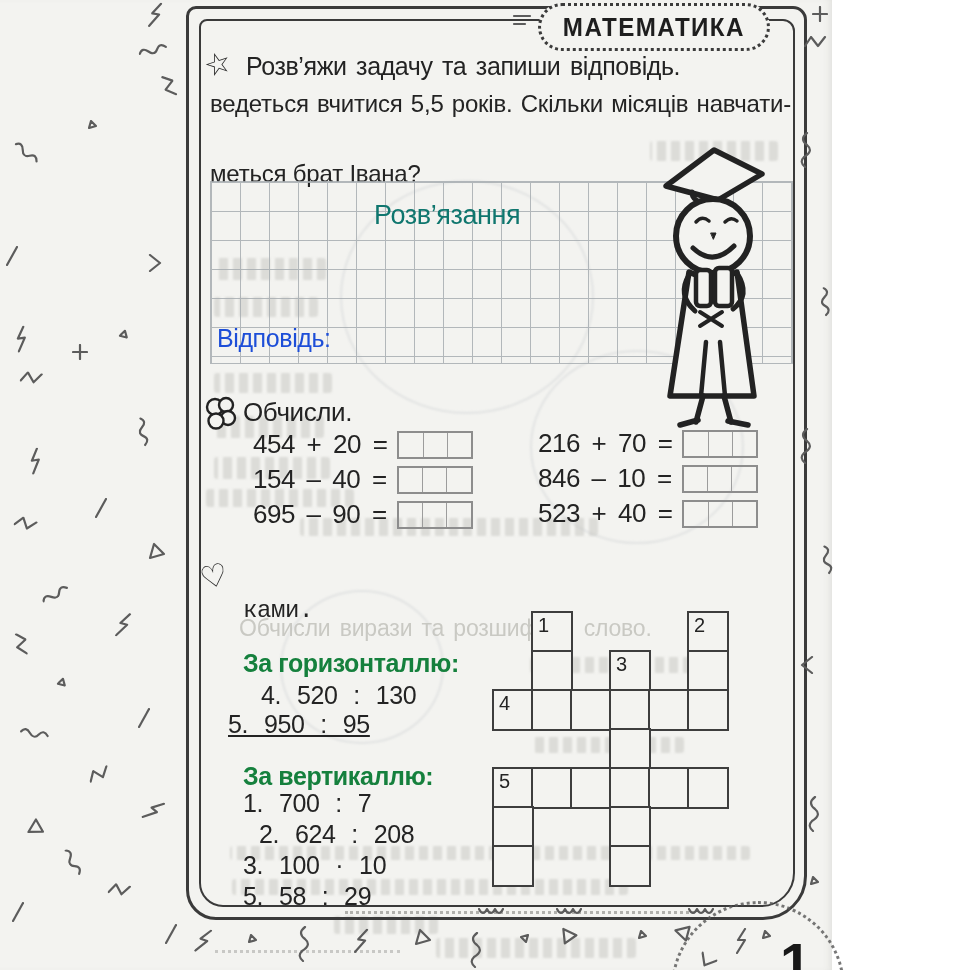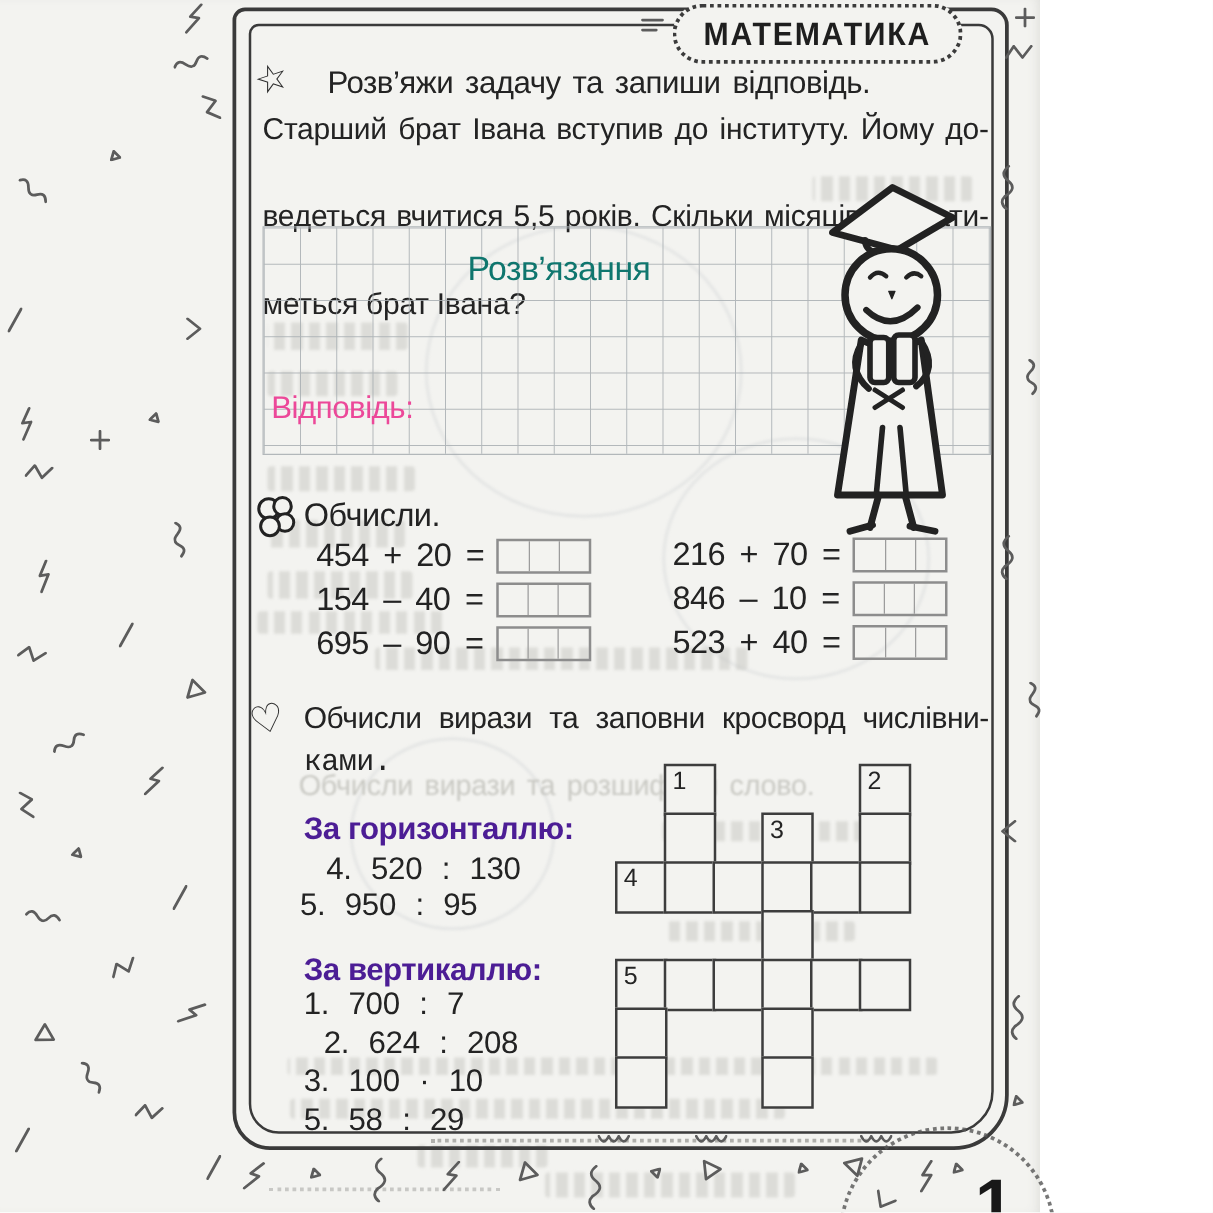--- a/index.html
+++ b/index.html
@@ -27,33 +27,33 @@
         letter-spacing:-.2px;color:#232323;}
   .jline{text-align:justify;}
   .jline::after{content:"";display:inline-block;width:100%;}
   
   .gridpaper{position:absolute;left:210px;top:181px;width:581px;height:181px;
         border:1px solid #a7adb1;
         background-image:linear-gradient(#a7adb1 1px,transparent 1px),
                          linear-gradient(90deg,#a7adb1 1px,transparent 1px);
         background-size:29px 29px;opacity:.85;}
   .sol-label{position:absolute;left:374px;top:200px;font-size:27px;letter-spacing:-.4px;color:#0f766e;}
-  .ans-label{position:absolute;left:217px;top:312px;font-size:25px;letter-spacing:-.4px;color:#ec4899;}
+  .ans-label{position:absolute;left:217px;top:324px;font-size:25px;letter-spacing:-.4px;color:#1d4ed8;}
   
   .eqcol{position:absolute;}
   .eqrow{height:35px;display:flex;align-items:center;}
   .eqtext{font-size:26px;letter-spacing:-.5px;word-spacing:5px;color:#232323;white-space:pre;}
   .abox{display:flex;width:76px;height:28px;border:2px solid #8d8d8d;box-sizing:border-box;margin-left:10px;}
   .abox i{flex:1;border-right:1.5px solid #9c9c9c;}
   .abox i:last-child{border-right:none;}
   
   .cword{position:absolute;left:492px;top:611px;width:240px;height:280px;}
   .cell{position:absolute;width:41.5px;height:41.5px;border:2.5px solid #3d3d3d;box-sizing:border-box;
         background:#f3f3f0;font-size:20px;color:#242424;padding:1px 0 0 5px;}
-  .clue-h{position:absolute;font-size:25px;font-weight:bold;letter-spacing:-.4px;color:#4c1d95;}
+  .clue-h{position:absolute;font-size:25px;font-weight:bold;letter-spacing:-.4px;color:#15803d;}
   .clue{position:absolute;font-size:25px;letter-spacing:-.3px;word-spacing:9px;color:#232323;white-space:pre;}
   
   .pagenum{position:absolute;left:780px;top:930px;font-size:56px;font-weight:bold;color:#181818;}
   .dotline{position:absolute;border-top:3px dotted #7a7a76;opacity:.55;}
   .dotcircle{position:absolute;left:671px;top:901px;width:168px;height:168px;border:3.5px dotted #565656;
         border-radius:50%;opacity:.8;}
   
   .gbar{position:absolute;border-radius:3px;opacity:.5;filter:blur(1.1px);transform:scaleX(-1);
         background:repeating-linear-gradient(90deg,#c6c6c1 0 9px,rgba(0,0,0,0) 9px 14px);}
   .gline{position:absolute;left:239px;top:615px;font-size:23px;color:#c2c2bc;opacity:.85;
@@ -96,23 +96,22 @@
   <div class="frame-inner"></div>
 
   <div class="badge">
     <span>МАТЕМАТИКА</span>
   </div>
   <svg class="dd badge-dashes" width="20" height="20" viewBox="0 0 20 20">
     <path d="M2,4 L18,4 M2,12 L13,12"></path>
     </svg>
 
   <div class="icon" style="left:204px;top:46px;font-size:30px;transform:rotate(-18deg);font-family:'DejaVu Sans',sans-serif;">☆</div>
-  <div class="t-title" style="left:262px;top:52px;text-align:right;">Розв’яжи задачу та запиши відповідь.</div>
+  <div class="t-title" style="left:246px;top:52px;text-align:right;">Розв’яжи задачу та запиши відповідь.</div>
   <div class="para" id="problem-text">
-      <div class="jline">Старший брат Івана вступив до інституту. Йому до-</div>
       <div class="jline">ведеться вчитися 5,5 років. Скільки місяців навчати-</div>
       <div>меться брат Івана?</div>
     </div>
 
   <div class="gridpaper"></div>
   <div class="sol-label">Розв’язання</div>
   <div class="ans-label">Відповідь:</div>
 
   <svg class="fig" style="position:absolute;left:636px;top:142px;" width="154" height="292" viewBox="0 0 154 292">
     <polygon points="30,44 78,8 126,32 82,58" style="stroke-width:5.5;fill:#f3f3f0;"></polygon>
@@ -187,21 +186,20 @@
         <span class="eqtext">523 + 40 =</span>
         <div class="abox">
           <i></i>
           <i></i>
           <i></i>
         </div>
       </div>
     </div>
 
   <div class="icon" style="left:200px;top:558px;font-size:31px;transform:rotate(-14deg);font-family:'DejaVu Sans',sans-serif;">♡</div>
-  <div class="t-title jline" style="left:243px;top:561px;width:548px;font-size:24px;">Обчисли вирази та заповни кросворд числівни-</div>
   <div class="t-title" style="left:243px;top:597px;font-size:24px;font-family:Liberation Mono, monospace;">ками.</div>
 
   <div class="cword" id="crossword">
       <div class="cell" style="left: 39px; top: 0px;">1</div>
       <div class="cell" style="left: 195px; top: 0px;">2</div>
       <div class="cell" style="left: 39px; top: 39px;"></div>
       <div class="cell" style="left: 117px; top: 39px;">3</div>
       <div class="cell" style="left: 195px; top: 39px;"></div>
       <div class="cell" style="left: 0px; top: 78px;">4</div>
       <div class="cell" style="left: 39px; top: 78px;"></div>
@@ -218,21 +216,21 @@
       <div class="cell" style="left: 195px; top: 156px;"></div>
       <div class="cell" style="left: 0px; top: 195px;"></div>
       <div class="cell" style="left: 117px; top: 195px;"></div>
       <div class="cell" style="left: 0px; top: 234px;"></div>
       <div class="cell" style="left: 117px; top: 234px;"></div>
     </div>
 
   <div class="clue-h" style="left:243px;top:649px;">За горизонталлю:</div>
   <div id="across-clues">
       <div class="clue" style="left: 243px; top: 681px; margin-left: 18px;">4. 520 : 130</div>
-      <div class="clue" style="left: 240px; top: 710px;">5. 950 : 95</div>
+      <div class="clue" style="left: 228px; top: 710px; text-decoration: underline;">5. 950 : 95</div>
     </div>
   <div class="clue-h" style="left:243px;top:762px;">За вертикаллю:</div>
   <div id="down-clues">
       <div class="clue" style="left: 243px; top: 789px;">1. 700 : 7</div>
       <div class="clue" style="left: 243px; top: 820px; margin-left: 16px;">2. 624 : 208</div>
       <div class="clue" style="left: 243px; top: 851px;">3. 100 · 10</div>
       <div class="clue" style="left: 243px; top: 882px;">5. 58 : 29</div>
     </div>
 
   <div class="dotline" style="left:345px;top:911px;width:350px;"></div>

